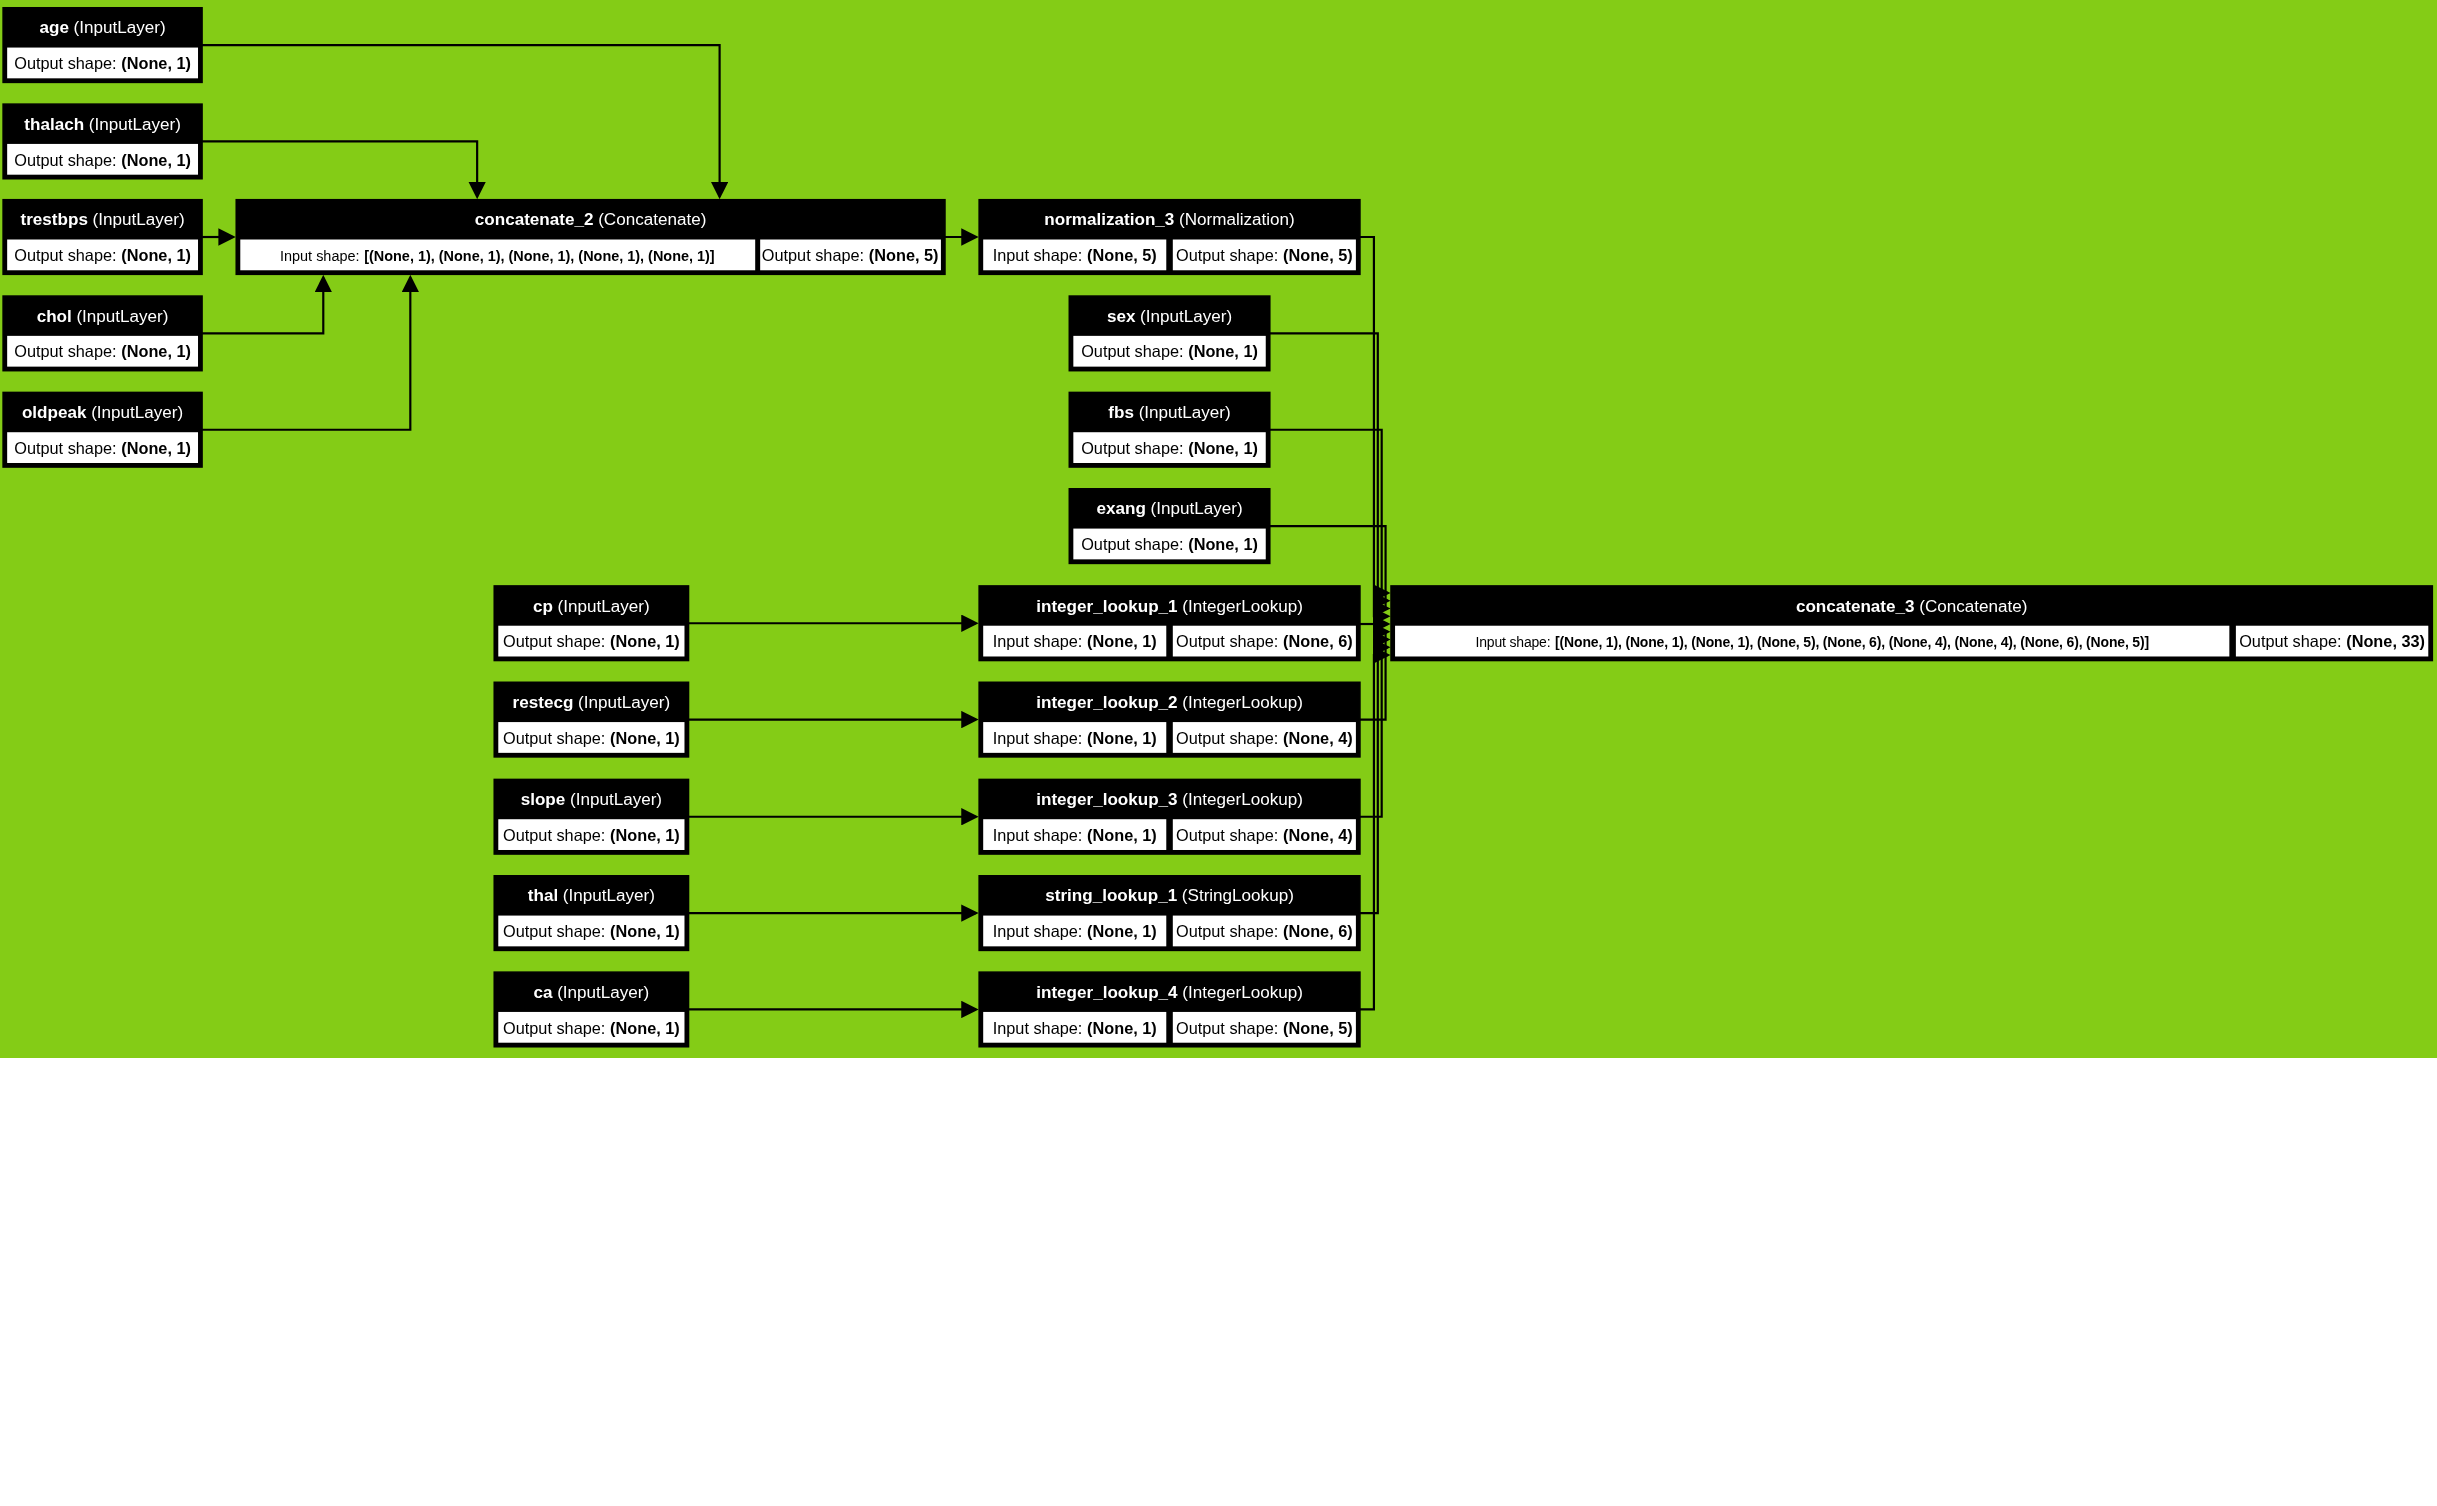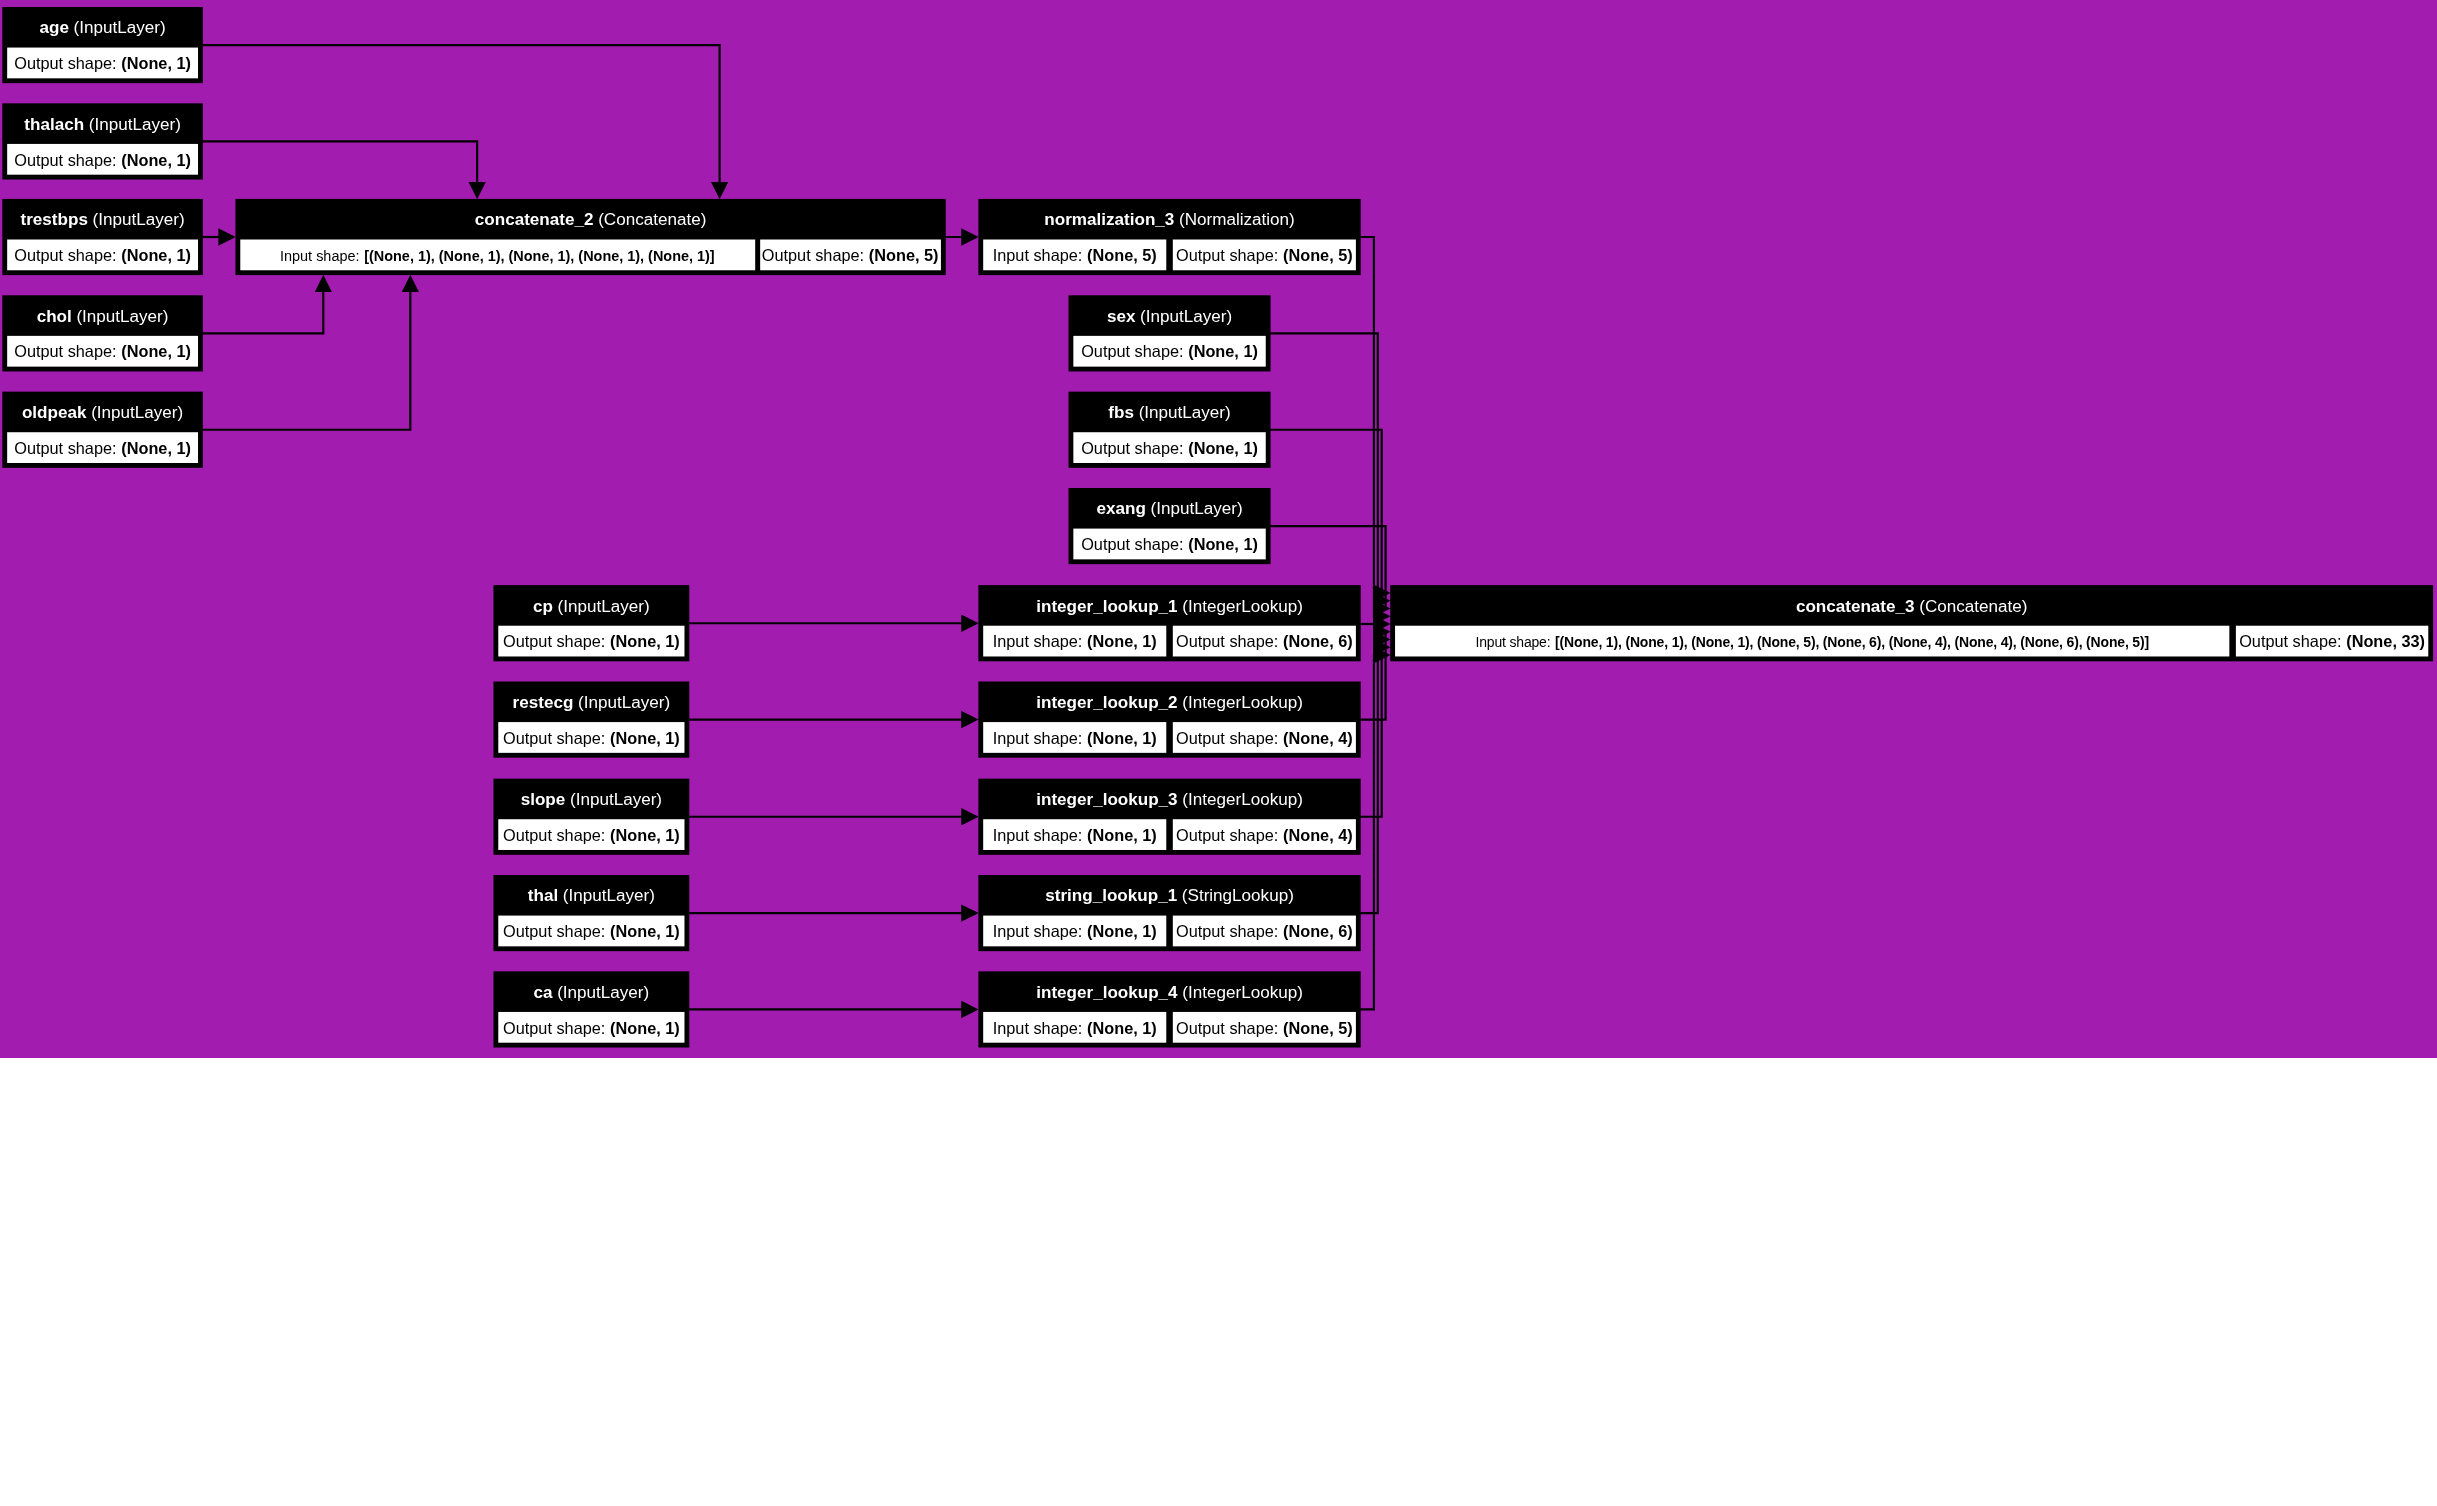--- a/index.html
+++ b/index.html
@@ -1,16 +1,16 @@
 <!DOCTYPE html>
 <html style="font-size:7.8px"><head>
 <meta charset="utf-8">
 <style>
   html, body { margin: 0; padding: 0; background: #ffffff; }
-  .diagram-wrap { width: 100%; background: #a21caf; }
+  .diagram-wrap { width: 100%; background: #84cc16; }
   svg { display: block; width: 100%; height: auto; }
   svg text { font-family: "Liberation Sans", "DejaVu Sans", sans-serif; }
   .hdr  { font-size: 11px; fill: #ffffff; text-anchor: middle; }
   .body { font-size: 10.5px; fill: #000000; text-anchor: middle; }
   .body.sm  { font-size: 9.3px; }
   .body.xsm { font-size: 9px; letter-spacing: -0.1px; }
   .b { font-weight: 700; }
   .nbox { fill: #000000; stroke: #000000; stroke-width: 1; }
   .cell { fill: #ffffff; stroke: #000000; stroke-width: 1.2; }
   .edge { fill: none; stroke: #000000; stroke-width: 1.4; marker-end: url(#arrow); }

